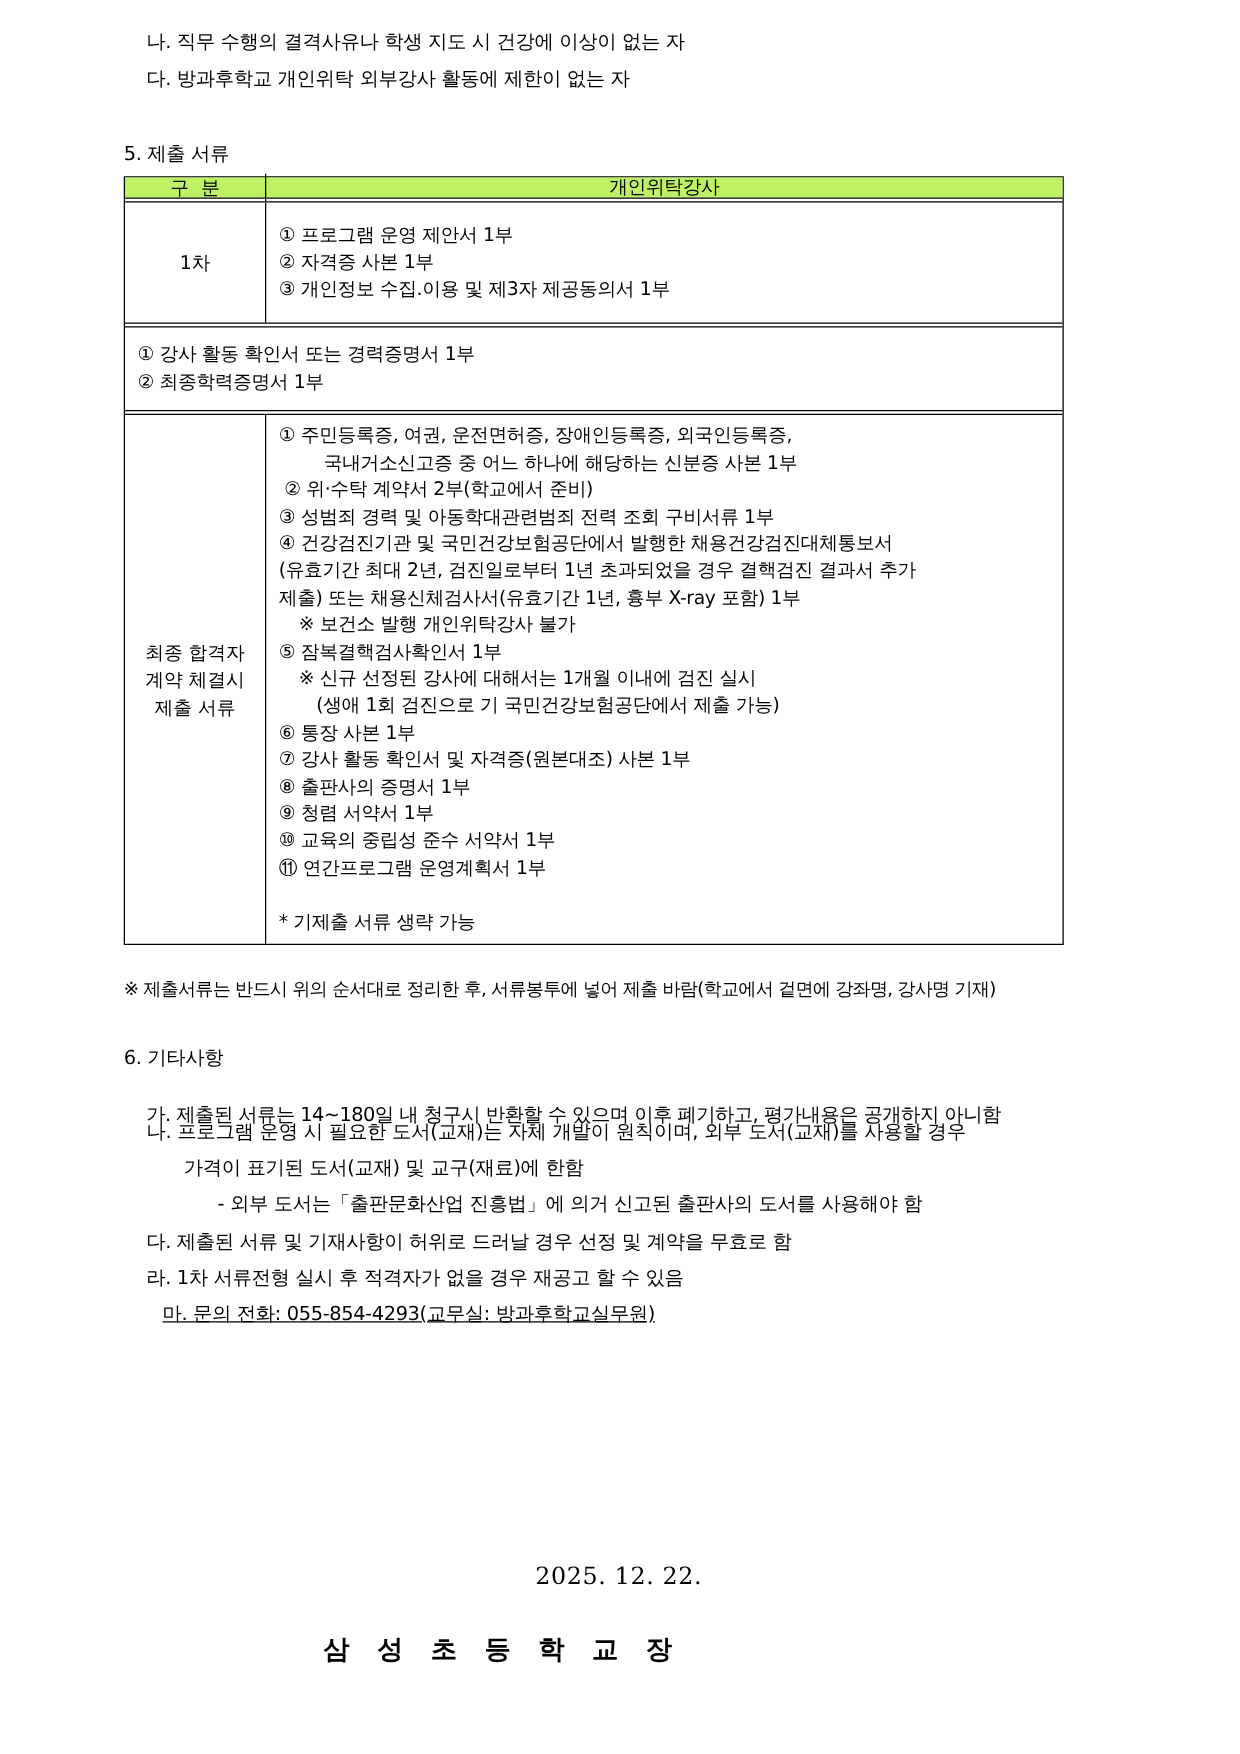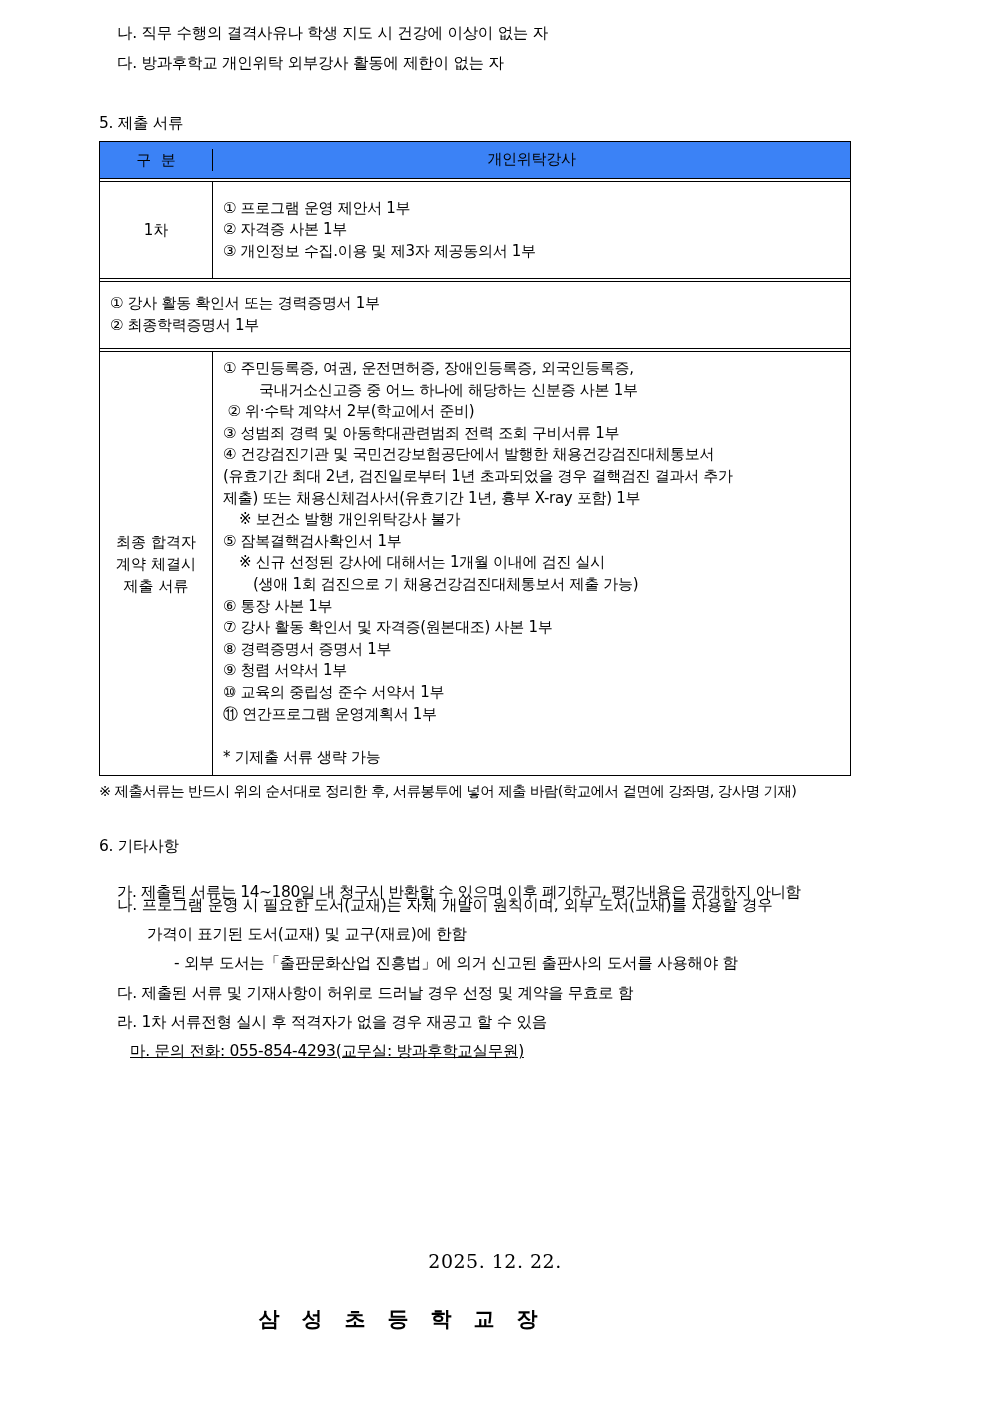--- a/index.html
+++ b/index.html
@@ -20,21 +20,21 @@
     .cell-l {
       width: 113px; flex: 0 0 113px; border-right: 1.5px solid #000;
       display: flex; align-items: center; justify-content: center;
       text-align: center; font-size: 15px; line-height: 22px; box-sizing: border-box;
     }
     .cell-r {
       flex: 1; padding-left: 10px; font-size: 15px; line-height: 21.6px;
       display: flex; flex-direction: column; justify-content: center; box-sizing: border-box;
       letter-spacing: -0.3px;
     }
-    .hdr { background: #3b82f6; height: 36px; align-items: center; }
+    .hdr { background: #bef264; height: 16px; align-items: center; }
     .hdr .cell-r { align-items: center; padding-left: 0; }
     .r1 { height: 100px; }
     .r2 { height: 70px; }
     .r3 { height: 427px; }
     .r3 .cell-r { justify-content: flex-start; padding-top: 6px; }
     .item { white-space: nowrap; }
     .indent1 { padding-left: 36px; }
     .indent-note { padding-left: 16px; }
     .indent-note2 { padding-left: 30px; }
     .blank { height: 21.6px; }
@@ -93,24 +93,24 @@
         <div class="item">① 주민등록증, 여권, 운전면허증, 장애인등록증, 외국인등록증,</div>
         <div class="item indent1">국내거소신고증 중 어느 하나에 해당하는 신분증 사본 1부</div>
         <div class="item" style="white-space:pre;"> ② 위·수탁 계약서 2부(학교에서 준비)</div>
         <div class="item">③ 성범죄 경력 및 아동학대관련범죄 전력 조회 구비서류 1부</div>
         <div class="item">④ 건강검진기관 및 국민건강보험공단에서 발행한 채용건강검진대체통보서</div>
         <div class="item">(유효기간 최대 2년, 검진일로부터 1년 초과되었을 경우 결핵검진 결과서 추가</div>
         <div class="item">제출) 또는 채용신체검사서(유효기간 1년, 흉부 X-ray 포함) 1부</div>
         <div class="item indent-note">※ 보건소 발행 개인위탁강사 불가</div>
         <div class="item">⑤ 잠복결핵검사확인서 1부</div>
         <div class="item indent-note">※ 신규 선정된 강사에 대해서는 1개월 이내에 검진 실시</div>
-        <div class="item indent-note2">(생애 1회 검진으로 기 채용건강검진대체통보서 제출 가능)</div>
+        <div class="item indent-note2">(생애 1회 검진으로 기 국민건강보험공단에서 제출 가능)</div>
         <div class="item">⑥ 통장 사본 1부</div>
         <div class="item">⑦ 강사 활동 확인서 및 자격증(원본대조) 사본 1부</div>
-        <div class="item">⑧ 경력증명서 증명서 1부</div>
+        <div class="item">⑧ 출판사의 증명서 1부</div>
         <div class="item">⑨ 청렴 서약서 1부</div>
         <div class="item">⑩ 교육의 중립성 준수 서약서 1부</div>
         <div class="item">⑪ 연간프로그램 운영계획서 1부</div>
         <div class="blank"></div>
         <div class="item">* 기제출 서류 생략 가능</div>
       </div>
     </div>
   </div>
 
   <div class="line" style="left:99px; top:782px; font-size:14.5px; letter-spacing:-0.6px;">※ 제출서류는 반드시 위의 순서대로 정리한 후, 서류봉투에 넣어 제출 바람(학교에서 겉면에 강좌명, 강사명 기재)</div>

